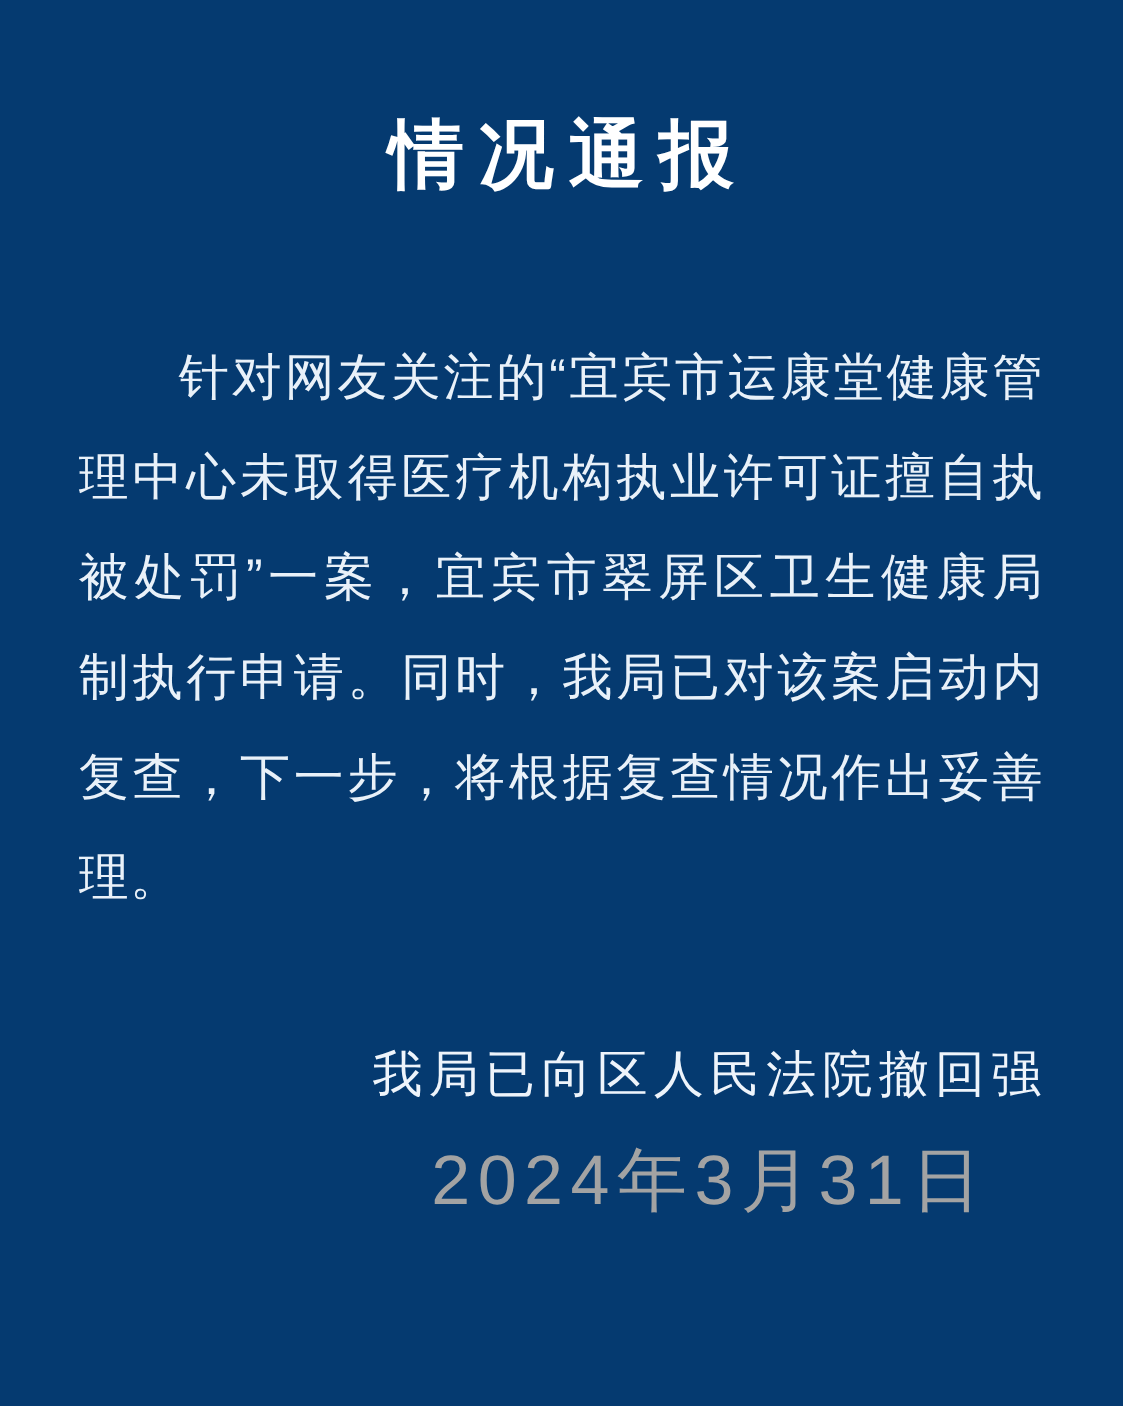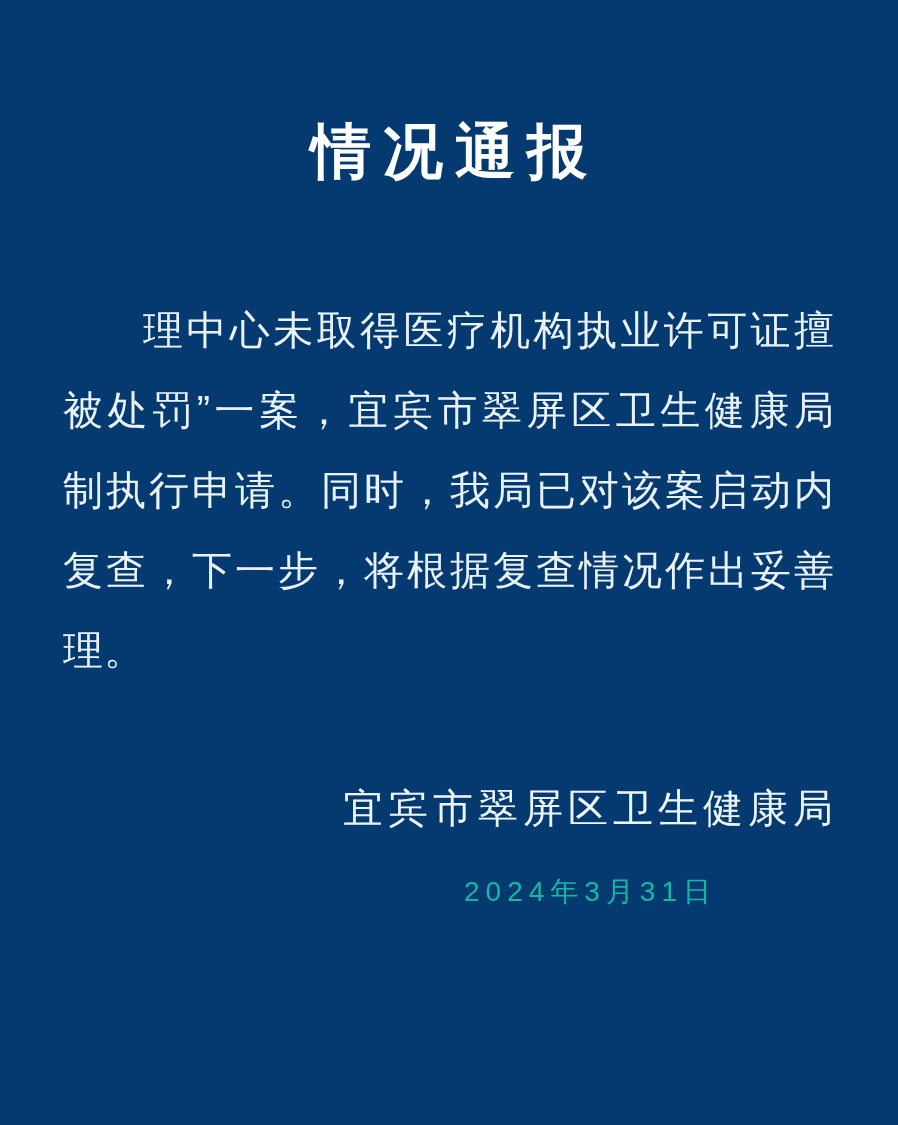--- a/index.html
+++ b/index.html
@@ -15,21 +15,21 @@
   }
   .poster {
     position: relative;
     width: 898px;
     height: 1125px;
     background: #053a70;
     box-sizing: border-box;
   }
   .title {
     margin: 0;
-    padding-top: 116px;
+    padding-top: 88px;
     text-align: center;
     color: #ffffff;
     font-size: 60px;
     line-height: 72px;
     font-weight: bold;
     letter-spacing: 12px;
     text-indent: 12px;
   }
   .notice-body {
     margin: 102px 63px 0 63px;
@@ -56,37 +56,38 @@
     width: max-content;
     text-align: center;
   }
   .issuer {
     color: #eef4fb;
     font-size: 40px;
     line-height: 84px;
     letter-spacing: 5px;
   }
   .date {
-    color: #14b8a6;
-    font-size: 28px;
+    color: #a3a3a3;
+    font-size: 56px;
     line-height: 84px;
     letter-spacing: 6px;
   }
 </style>
 </head>
 <body>
 
 <div class="poster">
   <h1 class="title">情况通报</h1>
 
   <div class="notice-body">
+      <p class="body-line">针对网友关注的“宜宾市运康堂健康管</p>
       <p class="body-line">理中心未取得医疗机构执业许可证擅自执业</p>
       <p class="body-line">被处罚”一案，宜宾市翠屏区卫生健康局</p>
       <p class="body-line">制执行申请。同时，我局已对该案启动内部</p>
       <p class="body-line">复查，下一步，将根据复查情况作出妥善处</p>
       <p class="body-line">理。</p>
     </div>
 
   <div class="sign-block">
-    <div class="issuer">宜宾市翠屏区卫生健康局</div>
+    <div class="issuer">我局已向区人民法院撤回强</div>
     <div class="date">2024年3月31日</div>
   </div>
 </div>
 
 </body></html>

